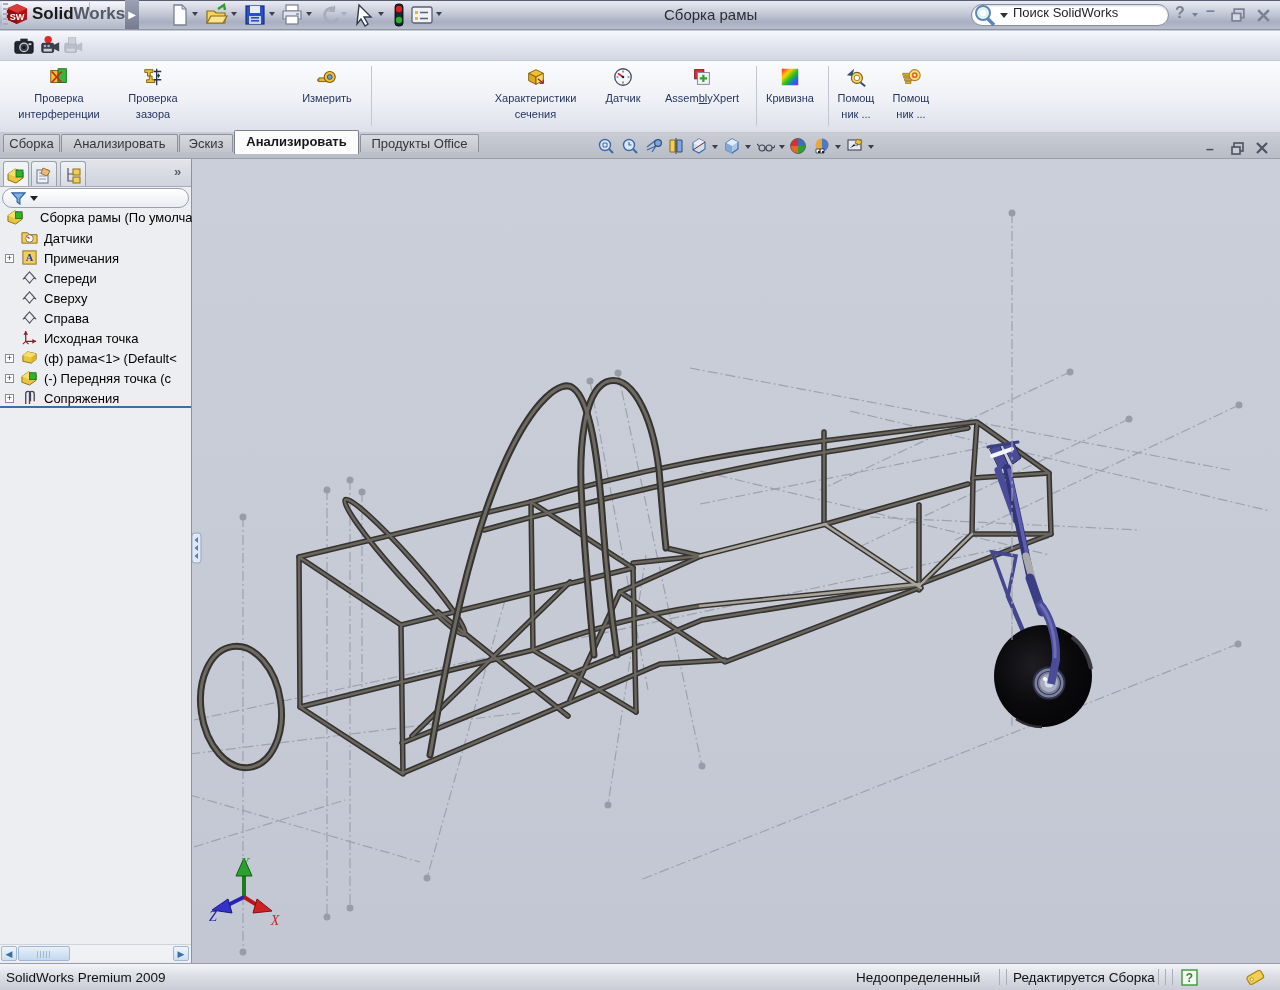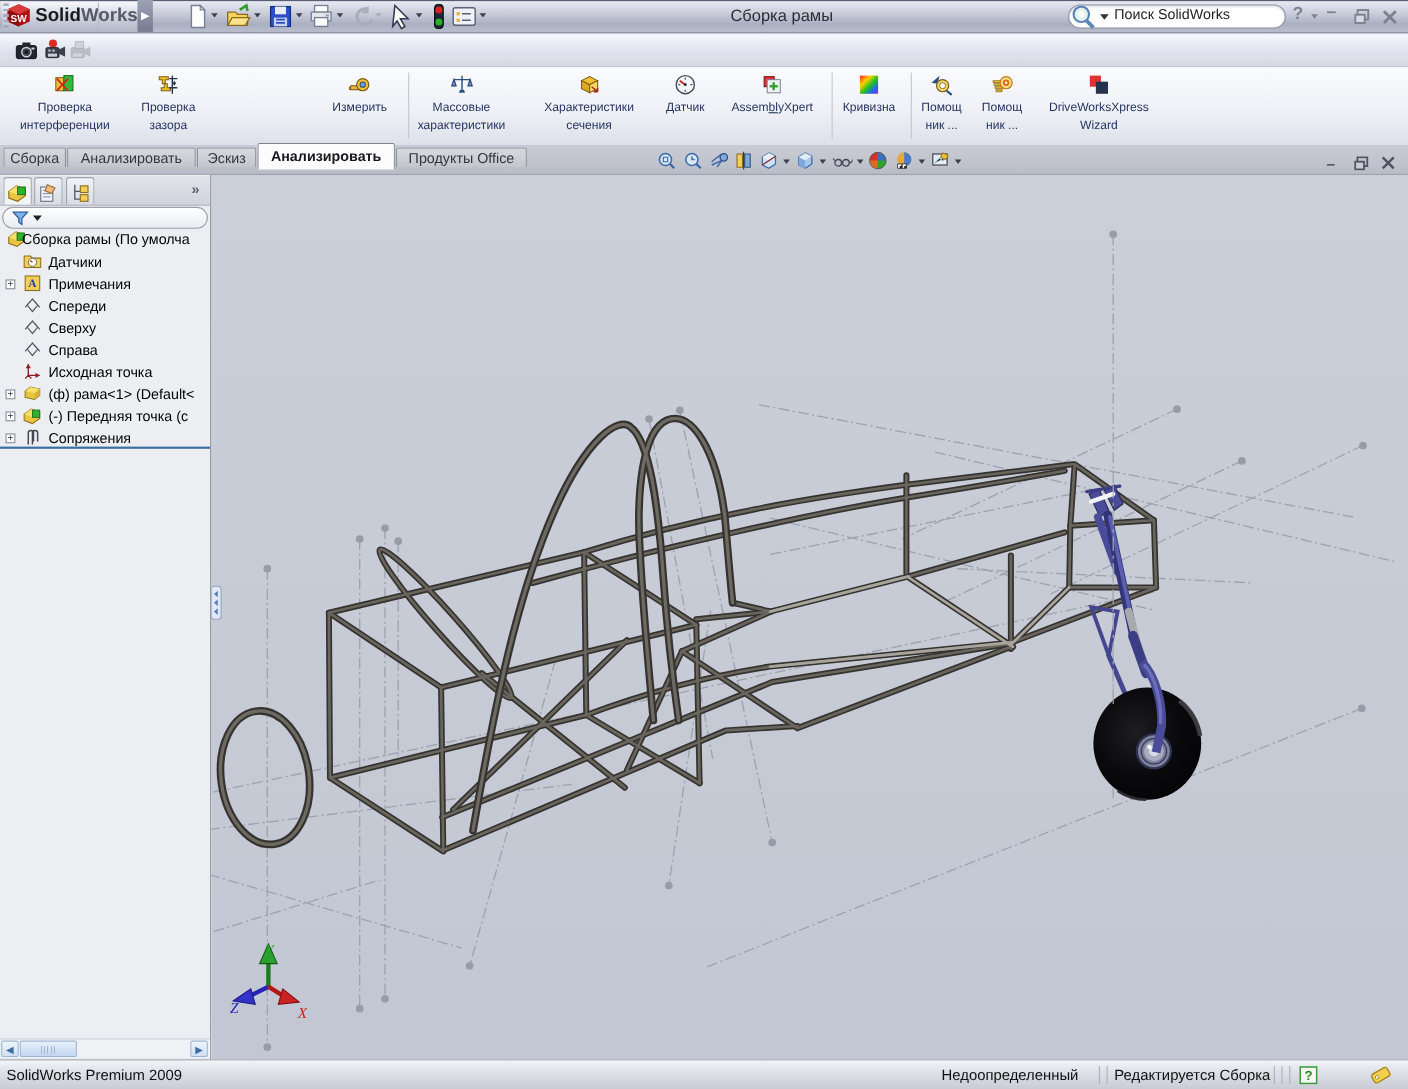--- a/index.html
+++ b/index.html
@@ -215,27 +215,20 @@
         </svg>
       Проверка<br>зазора</div>
     <div class="ritem" style="left:287px;width:80px;">
       <svg class="ricon" viewBox="0 0 24 24">
           <path d="M3 13 h10 v4 H3 z" fill="#e8b53a" stroke="#7a5c10" stroke-width="1"></path>
           <circle cx="15" cy="12" r="6" fill="#f0c030" stroke="#7a5c10" stroke-width="1.2"></circle>
           <circle cx="15" cy="12" r="2.6" fill="#6f9fd8" stroke="#2c4e80" stroke-width="1"></circle>
           <path d="M3 17 q-2 0 -1 -3" fill="none" stroke="#7a5c10" stroke-width="1"></path>
         </svg>
       Измерить</div>
-    <div class="ritem" style="left:362px;width:115px;">
-      <svg class="ricon" viewBox="0 0 24 24">
-          <path d="M12 3 v4 M4 7 h16 M4 7 l-2 6 h4 z M20 7 l-2 6 h4 z" stroke="#2c4e80" stroke-width="1.4" fill="#8fb4e0"></path>
-          <path d="M9 20 h6 l-1 -3 h-4 z" fill="#2c4e80"></path>
-          <path d="M12 7 v10" stroke="#2c4e80" stroke-width="1.4"></path>
-        </svg>
-      Массовые<br>характеристики</div>
     <div class="ritem" style="left:478px;width:115px;">
       <svg class="ricon" viewBox="0 0 24 24">
           <path d="M4 8 l8 -4 8 4 -8 4 z" fill="#f0c030" stroke="#7a5c10" stroke-width="1"></path>
           <path d="M4 8 v8 l8 4 v-8 z" fill="#e0a820" stroke="#7a5c10" stroke-width="1"></path>
           <path d="M12 12 l8 -4 v8 l-8 4 z" fill="#f6d868" stroke="#7a5c10" stroke-width="1"></path>
           <path d="M14 14 l6 5 M20 19 l-4 0 M20 19 l0 -4" stroke="#b02020" stroke-width="1.4" fill="none"></path>
         </svg>
       Характеристики<br>сечения</div>
     <div class="ritem" style="left:593px;width:60px;">
       <svg class="ricon" viewBox="0 0 24 24">
@@ -275,26 +268,20 @@
         </svg>
       Помощ<br>ник ...</div>
     <div class="ritem" style="left:881px;width:60px;">
       <svg class="ricon" viewBox="0 0 24 24">
           <path d="M3 8 h12 v2 H3 z M4 11 h10 v2 H4 z M5 14 h8 v2 H5 z M6 17 h6 v2 H6 z" fill="#f0c030" stroke="#7a5c10" stroke-width="0.7"></path>
           <circle cx="16" cy="10" r="6" fill="#f6e080" stroke="#c07818" stroke-width="1.2"></circle>
           <circle cx="16" cy="10" r="3.2" fill="#e86818"></circle>
           <circle cx="16" cy="10" r="1.2" fill="#fff"></circle>
         </svg>
       Помощ<br>ник ...</div>
-    <div class="ritem" style="left:934px;width:130px;">
-      <svg class="ricon" viewBox="0 0 24 24">
-          <rect x="3" y="3" width="11" height="11" fill="#e03030"></rect>
-          <rect x="9" y="9" width="12" height="12" fill="#24324e"></rect>
-        </svg>
-      DriveWorksXpress<br>Wizard</div>
     <div class="rsep" style="left:371px;"></div>
     <div class="rsep" style="left:756px;"></div>
     <div class="rsep" style="left:828px;"></div>
   </div>
 
   <div id="tabrow" class="abs"></div>
   <div class="tab" style="left:3px; width:57px;">Сборка</div>
   <div class="tab" style="left:61px; width:117px;">Анализировать</div>
   <div class="tab" style="left:179px; width:54px;">Эскиз</div>
   <div class="tab tabactive" style="left:234px; width:125px;">Анализировать</div>
@@ -397,21 +384,21 @@
         </svg>
       <div style="position:absolute;left:27px;top:7px;width:0;height:0;border-left:4px solid transparent;border-right:4px solid transparent;border-top:5px solid #222;"></div>
     </div>
     <div id="tree">
       <div class="trow" style="top:0px;">
         <svg class="ticon" style="left:7px;" viewBox="0 0 18 18">
             <path d="M1 8 l7 -5 8 3 v6 l-7 5 -8 -3 z" fill="#e8c63f" stroke="#8a6d1c" stroke-width="1"></path>
             <path d="M8 3 l8 3 -7 5 -8 -3 z" fill="#f6e06a"></path>
             <rect x="9" y="4" width="7" height="7" fill="#2db32d" stroke="#146614" stroke-width="0.8"></rect>
           </svg>
-        <span class="lbl" style="left:20px;">Сборка рамы  (По умолча</span>
+        <span class="lbl" style="left:40px;">Сборка рамы  (По умолча</span>
         </div>
       <div class="trow" style="top:21px;">
         <svg class="ticon" style="left:21px;" viewBox="0 0 18 18">
             <path d="M1 4 h6 l2 2 h8 v9 H1 z" fill="#f3cf56" stroke="#8a6d1c" stroke-width="1"></path>
             <circle cx="9" cy="10" r="4" fill="#fdfdfd" stroke="#666" stroke-width="0.9"></circle>
             <path d="M9 10 L6.7 8.2" stroke="#d42020" stroke-width="1.2"></path>
           </svg>
         <span class="lbl">Датчики</span>
         </div>
       <div class="trow" style="top:41px;">

